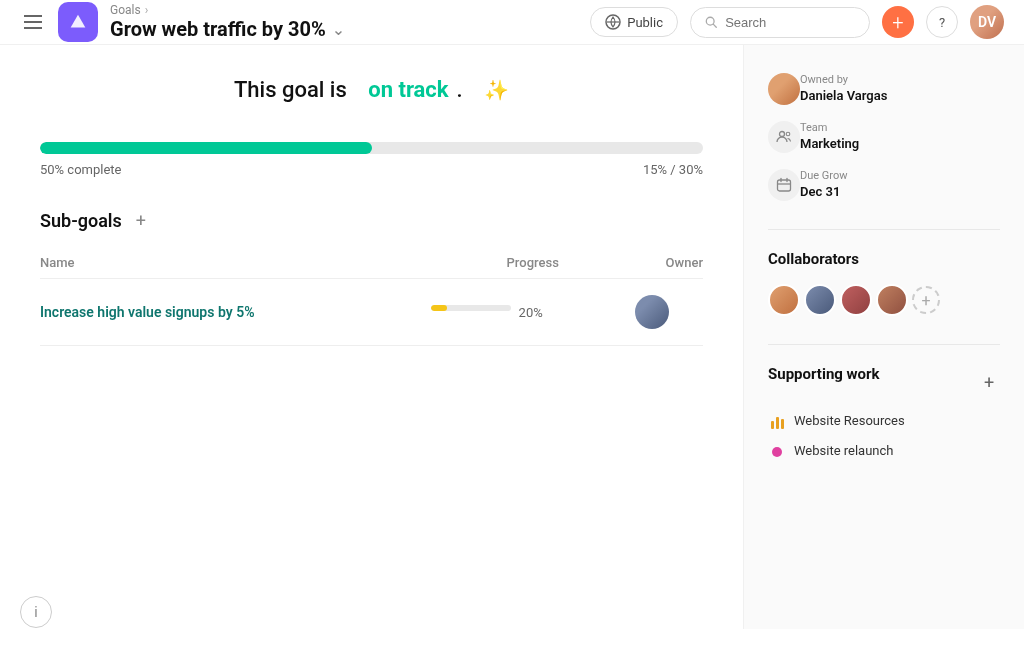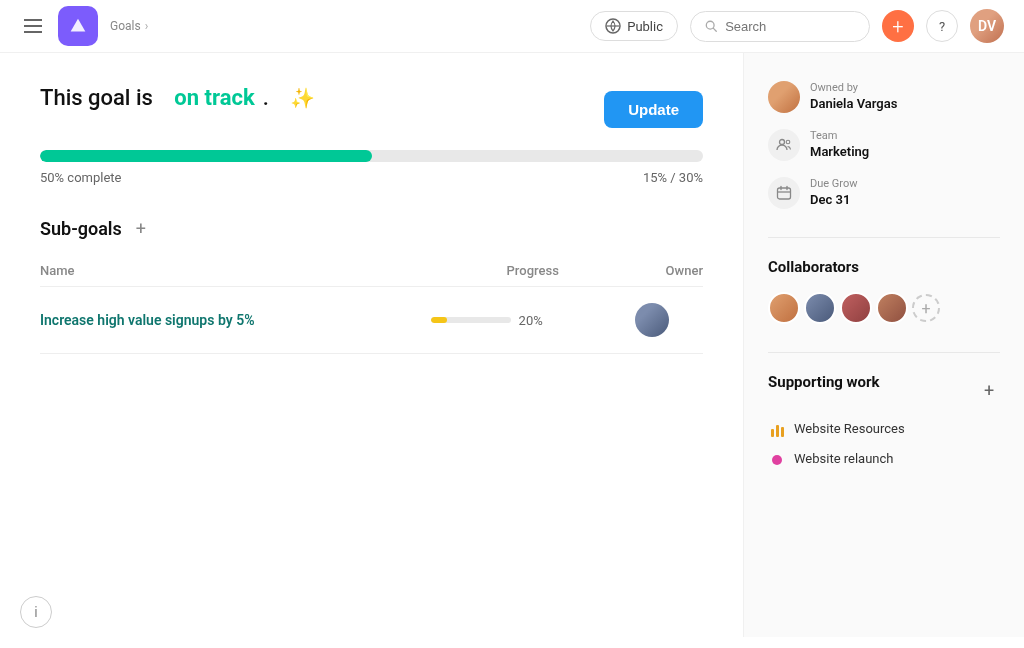--- a/index.html
+++ b/index.html
@@ -10,21 +10,21 @@
       width: 1024px;
       height: 648px;
       overflow: hidden;
     }
 
     
     .header {
       display: flex;
       align-items: center;
       padding: 0 20px;
-      height: 53px;
+      height: 45px;
       border-bottom: 1px solid #f0f0f0;
       gap: 12px;
     }
     .menu-icon {
       cursor: pointer;
       display: flex;
       flex-direction: column;
       gap: 4px;
       padding: 4px;
     }
@@ -178,21 +178,21 @@
     .on-track {
       color: #00c896;
       font-weight: 700;
     }
     .sparkle {
       font-size: 20px;
     }
     .goal-header {
       display: flex;
       align-items: center;
-      justify-content: space-between;
+      justify-content: center;
       margin-bottom: 16px;
       gap: 36px;
     }
     .update-btn {
       background: #2196f3;
       color: white;
       border: none;
       border-radius: 8px;
       padding: 10px 24px;
       font-size: 15px;
@@ -267,21 +267,21 @@
       padding: 16px 0;
       border-bottom: 1px solid #eee;
       font-size: 14px;
     }
     .subgoal-name {
       font-weight: 600;
       color: #0f766e;
     }
     .subgoal-progress-cell {
       display: flex;
-      align-items: center;
+      align-items: flex-start;
       gap: 8px;
     }
     .mini-progress-track {
       width: 80px;
       height: 6px;
       background: #e8e8e8;
       border-radius: 3px;
       overflow: hidden;
     }
     .mini-progress-fill {
@@ -328,21 +328,20 @@
       margin-bottom: 16px;
     }
     .sidebar-divider {
       border: none;
       border-top: 1px solid #e8e8e8;
       margin: 0 0 20px 0;
     }
     .info-row {
       display: flex;
       align-items: flex-start;
-      gap: 10px;
       margin-bottom: 16px;
     }
     .info-icon {
       width: 32px;
       height: 32px;
       border-radius: 50%;
       background: #f0f0f0;
       display: flex;
       align-items: center;
       justify-content: center;
@@ -477,20 +476,24 @@
   </div>
   <div class="app-icon">
     <svg viewBox="0 0 24 24" fill="none" xmlns="http://www.w3.org/2000/svg">
       <path d="M12 4L20 18H4L12 4Z" fill="white" opacity="0.9"></path>
     </svg>
   </div>
   <div class="breadcrumb-area">
     <div class="breadcrumb">
       <span>Goals</span>
       <span class="arrow">›</span>
+    </div>
+    <div class="page-title-row">
+      <span class="page-title">Grow web traffic by 30%</span>
+      <span class="chevron-down">⌄</span>
     </div>
   </div>
   <div class="header-spacer"></div>
   <div class="public-badge">
     <svg width="16" height="16" viewBox="0 0 16 16" fill="none">
       <circle cx="8" cy="8" r="7" stroke="#666" stroke-width="1.5"></circle>
       <path d="M8 3C8 3 10 5.5 10 8C10 10.5 8 13 8 13C8 13 6 10.5 6 8C6 5.5 8 3 8 3Z" stroke="#666" stroke-width="1.2"></path>
       <line x1="2" y1="8" x2="14" y2="8" stroke="#666" stroke-width="1.2"></line>
     </svg>
     <span>Public</span>
@@ -512,21 +515,20 @@
 <div class="main">
 
   <div class="content">
 
     <div class="goal-header">
       <div class="goal-status">
         <span>This goal is</span>
         &nbsp;<span class="on-track">on track</span><span>.</span>
         &nbsp;<span class="sparkle">✨</span>
       </div>
-      <button class="update-btn">Update</button>
     </div>
 
     <div class="progress-section">
       <div class="progress-bar-track">
         <div class="progress-bar-fill"></div>
       </div>
       <div class="progress-labels">
         <span>50% complete</span>
         <span>15% / 30%</span>
       </div>

